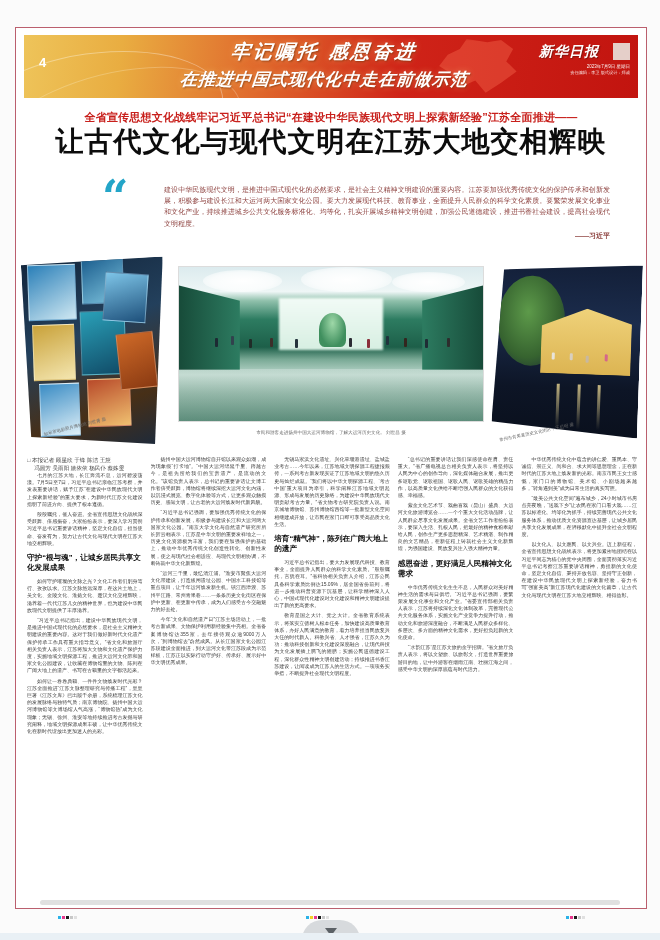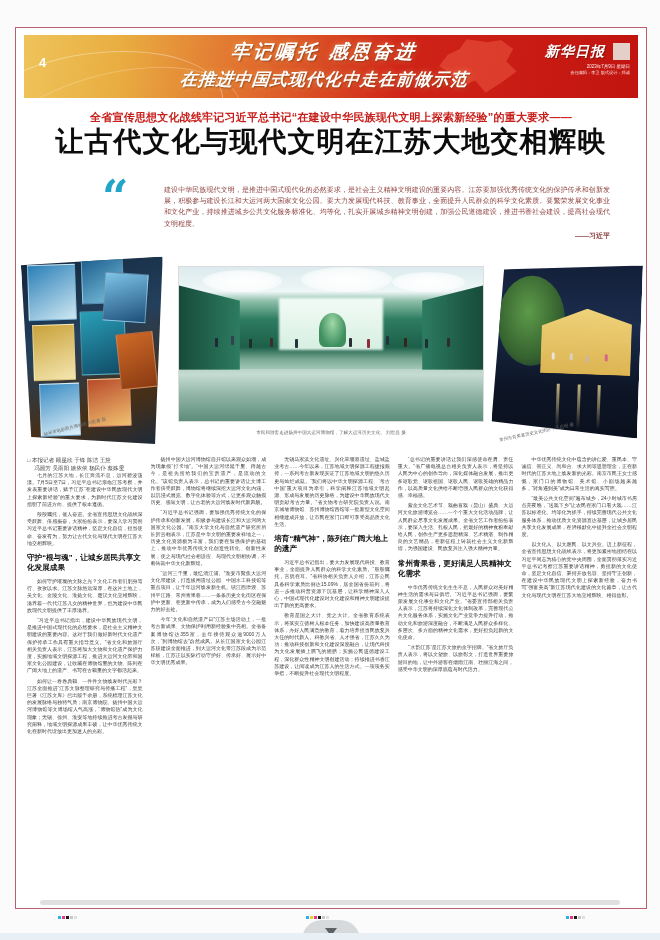--- a/index.html
+++ b/index.html
@@ -20,21 +20,21 @@
   .map-silhouette { position:absolute; right:118px; top:4px; width:86px; height:56px;
             background:rgba(255,120,90,.35); filter:blur(1px);
             clip-path:polygon(38% 0,62% 6%,78% 2%,92% 18%,84% 40%,96% 58%,78% 78%,60% 96%,48% 74%,30% 86%,18% 60%,6% 48%,16% 28%,30% 18%); }
   .page-num { position:absolute; left:15px; top:20px; color:#fff; font-size:13px; font-weight:bold; }
   .slogans { position:absolute; left:110px; top:4px; width:380px; text-align:center;
              color:#fff; font-family:"DejaVu Serif", serif; font-style:italic; font-weight:bold;
              text-shadow:1px 1px 2px rgba(110,40,0,.65), 0 0 6px rgba(255,220,130,.45); }
   .slogan1 { font-size:19px; letter-spacing:3px; transform:skewX(-6deg); }
   .slogan2 { font-size:17px; letter-spacing:1px; transform:skewX(-6deg); margin-top:3px; }
   .masthead-box { position:absolute; right:8px; top:8px; width:118px; text-align:right; color:#fff; }
-  .masthead-row { display:flex; align-items:flex-start; justify-content:flex-end; gap:8px; }
+  .masthead-row { display:flex; align-items:flex-start; justify-content:flex-end; gap:14px; }
   .masthead { font-family:"DejaVu Serif", serif; font-weight:bold; font-style:italic;
               font-size:14px; letter-spacing:1px; text-shadow:1px 1px 1px rgba(90,20,10,.6); }
   .qr { width:17px; height:17px; background-color:#e9e4de;
         background-image:repeating-linear-gradient(0deg,#3a3a3a 0 2px,transparent 2px 4px),
                          repeating-linear-gradient(90deg,#3a3a3a 0 2px,transparent 2px 4px);
         background-blend-mode:lighten; opacity:.9; }
   .dateline { font-size:4.5px; margin-top:3px; opacity:.95; }
   .editorline { font-size:4.2px; margin-top:1px; opacity:.85; }
 
   
@@ -127,21 +127,21 @@
     <div class="masthead-box">
       <div class="masthead-row">
         <span class="masthead">新华日报</span>
         <span class="qr"></span>
       </div>
       <div class="dateline">2023年7月9日 星期日</div>
       <div class="editorline">责任编辑：李卫  版式设计：郑诚</div>
     </div>
   </div>
 
-  <div class="kicker">全省宣传思想文化战线牢记习近平总书记“在建设中华民族现代文明上探索新经验”的重大要求——</div>
+  <div class="kicker">全省宣传思想文化战线牢记习近平总书记“在建设中华民族现代文明上探索新经验”江苏全面推进——</div>
   <div class="main-title">让古代文化与现代文明在江苏大地交相辉映</div>
 
   <div class="quote-mark">“</div>
   <div class="quote-text">
     <span>建设中华民族现代文明，是推进中国式现代化的必然要求，是社会主义精神文明建设的重要内容。江苏要加强优秀传统文化的保护传承和创新发展，积极参与建设长江和大运河两大国家文化公园。要大力发展现代科技、教育事业，全面提升人民群众的科学文化素质。要繁荣发展文化事业和文化产业，持续推进城乡公共文化服务标准化、均等化，扎实开展城乡精神文明创建，加强公民道德建设，推进书香社会建设，提高社会现代文明程度。</span>
     <div class="quote-attr">——习近平</div>
   </div>
 
   <div class="photo photo-left">
     <div class="tile" style="left:4%;top:2%;width:34%;height:30%;background:linear-gradient(150deg,#2a7fb8,#cfe8f2);"></div>
@@ -211,21 +211,21 @@
       </div>
     <div class="col">
         <div class="para">无锡马家浜文化遗址、兴化草堰港遗址、盐城盐业考古……今年以来，江苏地域文明探源工程捷报频传，一系列考古新发现实证了江苏地域文明的悠久历史与灿烂成就。“我们将以中华文明探源工程、‘考古中国’重大项目为牵引，科学阐释江苏地域文明起源、形成与发展的历史脉络，为建设中华民族现代文明贡献考古力量。”省文物考古研究院负责人说。南京城墙博物馆、苏州博物馆西馆等一批新型文化空间相继建成开放，让市民在家门口即可享受高品质文化生活。</div>
         <div class="subhead">培育“精气神”，陈列在广阔大地上的遗产</div>
         <div class="para">习近平总书记指出，要大力发展现代科技、教育事业，全面提升人民群众的科学文化素质。“殷殷嘱托，言犹在耳。”省科协相关负责人介绍，江苏公民具备科学素质比例达15.09%，居全国省份前列，将进一步推动科普资源下沉基层，让科学精神深入人心，中国式现代化建设对文化建设和精神文明建设提出了新的更高要求。</div>
         <div class="para">教育是国之大计、党之大计。全省教育系统表示，将落实立德树人根本任务，加快建设高质量教育体系，办好人民满意的教育，着力培养担当民族复兴大任的时代新人。科教兴省、人才强省，江苏久久为功：推动科技创新和文化建设深度融合，让现代科技为文化发展插上腾飞的翅膀；实施公民道德建设工程，深化群众性精神文明创建活动；持续推进书香江苏建设，让阅读成为江苏人的生活方式。一项项务实举措，不断提升社会现代文明程度。</div>
       </div>
     <div class="col">
         <div class="para">“总书记的重要讲话让我们深感使命在肩、责任重大。”省广播电视总台相关负责人表示，将坚持以人民为中心的创作导向，深化媒体融合发展，推出更多讴歌党、讴歌祖国、讴歌人民、讴歌英雄的精品力作，以高质量文化供给不断增强人民群众的文化获得感、幸福感。</div>
         <div class="para">紫金文化艺术节、戏曲百戏（昆山）盛典、大运河文化旅游博览会……一个个重大文化活动品牌，让人民群众尽享文化发展成果。全省文艺工作者纷纷表示，要深入生活、扎根人民，把最好的精神食粮奉献给人民，创作生产更多思想精深、艺术精湛、制作精良的文艺精品，在新征程上铸就社会主义文化新辉煌，为强国建设、民族复兴注入强大精神力量。</div>
-        <div class="subhead">常州青果巷，更好满足人民精神文化需求</div>
+        <div class="subhead">感恩奋进，更好满足人民精神文化需求</div>
         <div class="para">中华优秀传统文化生生不息，人民群众对美好精神生活的需求与日俱增。“习近平总书记强调，要繁荣发展文化事业和文化产业。”省委宣传部相关负责人表示，江苏将持续深化文化体制改革，完善现代公共文化服务体系，实施文化产业竞争力提升行动，推动文化和旅游深度融合，不断满足人民群众多样化、多层次、多方面的精神文化需求，更好担负起新的文化使命。</div>
         <div class="para">“‘水韵江苏’是江苏文旅的金字招牌。”省文旅厅负责人表示，将以文塑旅、以旅彰文，打造世界重要旅游目的地，让中外游客在烟雨江南、壮丽江海之间，感受中华文明的深厚底蕴与时代活力。</div>
       </div>
     <div class="col">
         <div class="para">中华优秀传统文化中蕴含的讲仁爱、重民本、守诚信、崇正义、尚和合、求大同等思想理念，正在新时代的江苏大地上焕发新的光彩。南京市民王女士感慨，家门口的博物馆、美术馆、小剧场越来越多，“转角遇到美”成为日常生活的真实写照。</div>
         <div class="para">“最美公共文化空间”遍布城乡，24小时城市书房点亮夜晚，“送戏下乡”让农民在家门口看大戏……江苏以标准化、均等化为抓手，持续完善现代公共文化服务体系，推动优质文化资源直达基层，让城乡居民共享文化发展成果，在潜移默化中提升全社会文明程度。</div>
         <div class="para">以文化人、以文惠民、以文兴业。迈上新征程，全省宣传思想文化战线表示，将更加紧密地团结在以习近平同志为核心的党中央周围，全面贯彻落实习近平总书记考察江苏重要讲话精神，勇担新的文化使命，坚定文化自信、秉持开放包容、坚持守正创新，在建设中华民族现代文明上探索新经验，奋力书写“强富美高”新江苏现代化建设的文化篇章，让古代文化与现代文明在江苏大地交相辉映、相得益彰。</div>
       </div>
   </div>
 

